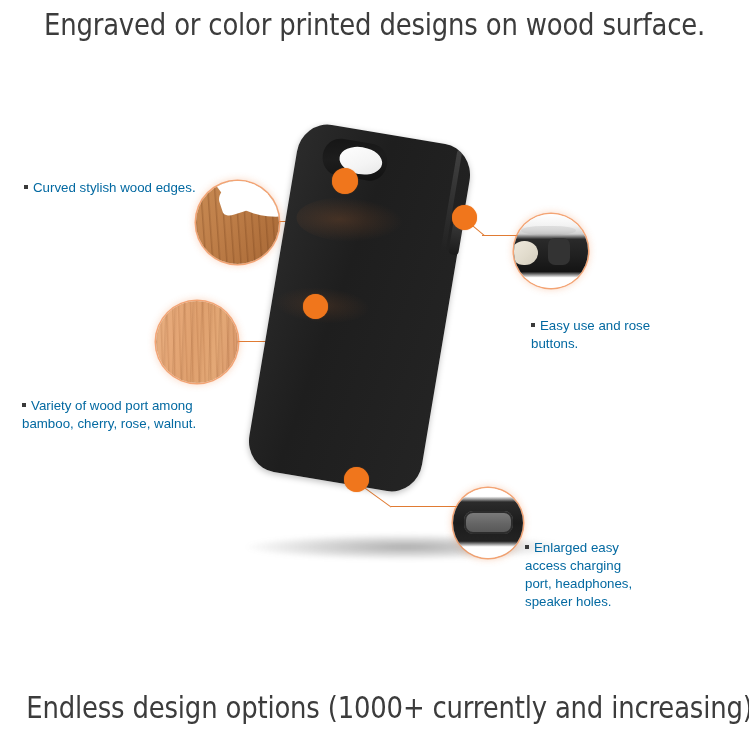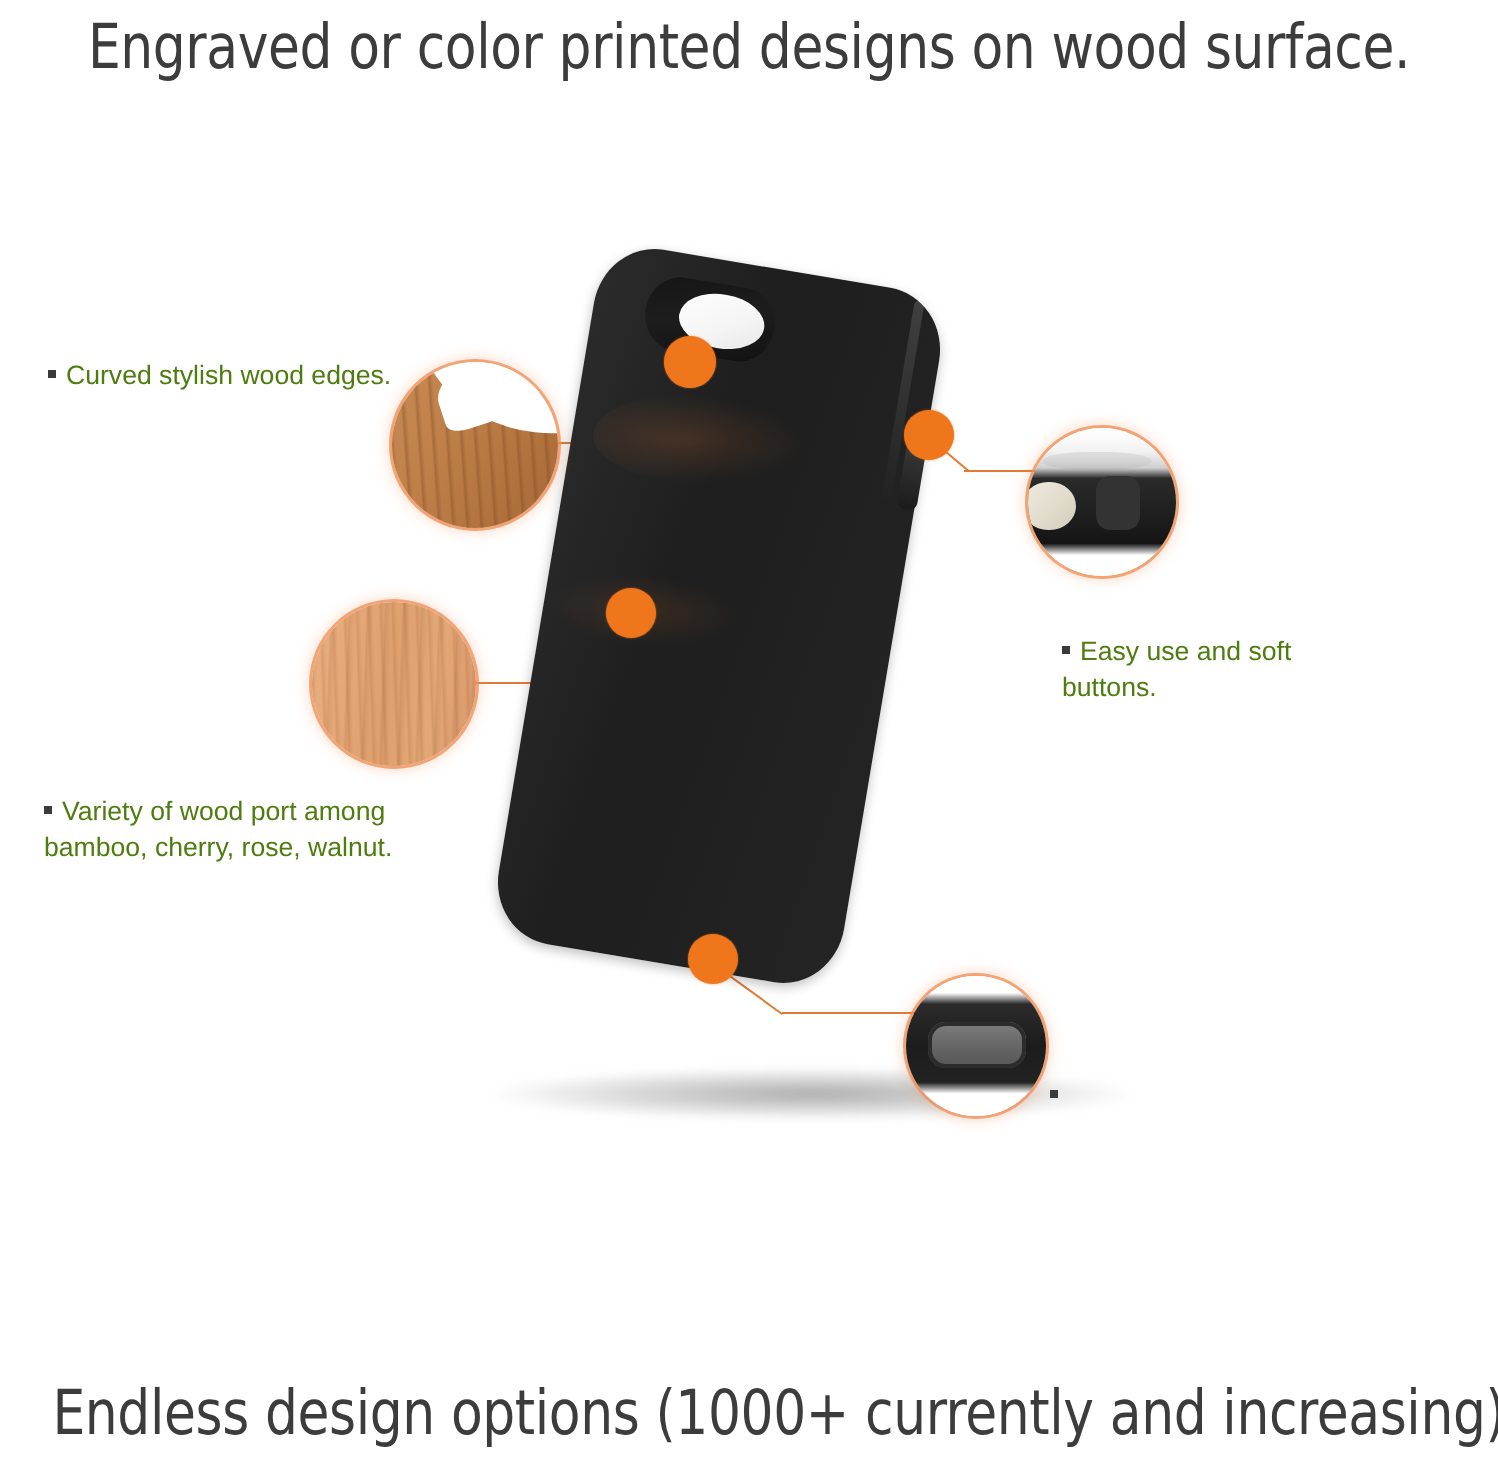--- a/index.html
+++ b/index.html
@@ -24,21 +24,21 @@
     white-space:nowrap;
   }
   #headline-top{top:4px;font-size:31px;line-height:40px;transform:scaleX(0.93);transform-origin:50% 50%;}
   #headline-bottom{top:687px;font-size:31px;line-height:40px;transform:scaleX(0.93);transform-origin:50% 50%;}
 
   
   .callout{
     position:absolute;
     font-size:13.3px;
     line-height:18px;
-    color:#4d7c0f;
+    color:#0369a1;
     white-space:pre-line;
   }
   .callout .bullet{
     display:inline-block;
     width:4px;height:4px;
     background:#3a3a3a;
     vertical-align:middle;
     margin-right:5px;
     margin-bottom:2px;
   }
@@ -308,22 +308,23 @@
   <div class="callout" id="callout-edges">
     <span class="bullet"></span><span>Curved stylish wood edges.</span>
   </div>
 
   <div class="callout" id="callout-wood">
     <span class="bullet"></span><span>Variety of wood port among
 bamboo, cherry, rose, walnut.</span>
   </div>
 
   <div class="callout" id="callout-buttons">
-    <span class="bullet"></span><span>Easy use and soft buttons.</span>
+    <span class="bullet"></span><span>Easy use and rose buttons.</span>
   </div>
 
   <div class="callout" id="callout-port">
-    <span class="bullet"></span>
+    <span class="bullet"></span><span>Enlarged easy access charging
+port, headphones, speaker holes.</span>
   </div>
 
   <div class="headline" id="headline-bottom">Endless design options (1000+ currently and increasing)</div>
 
 </div>
 
 </body></html>

